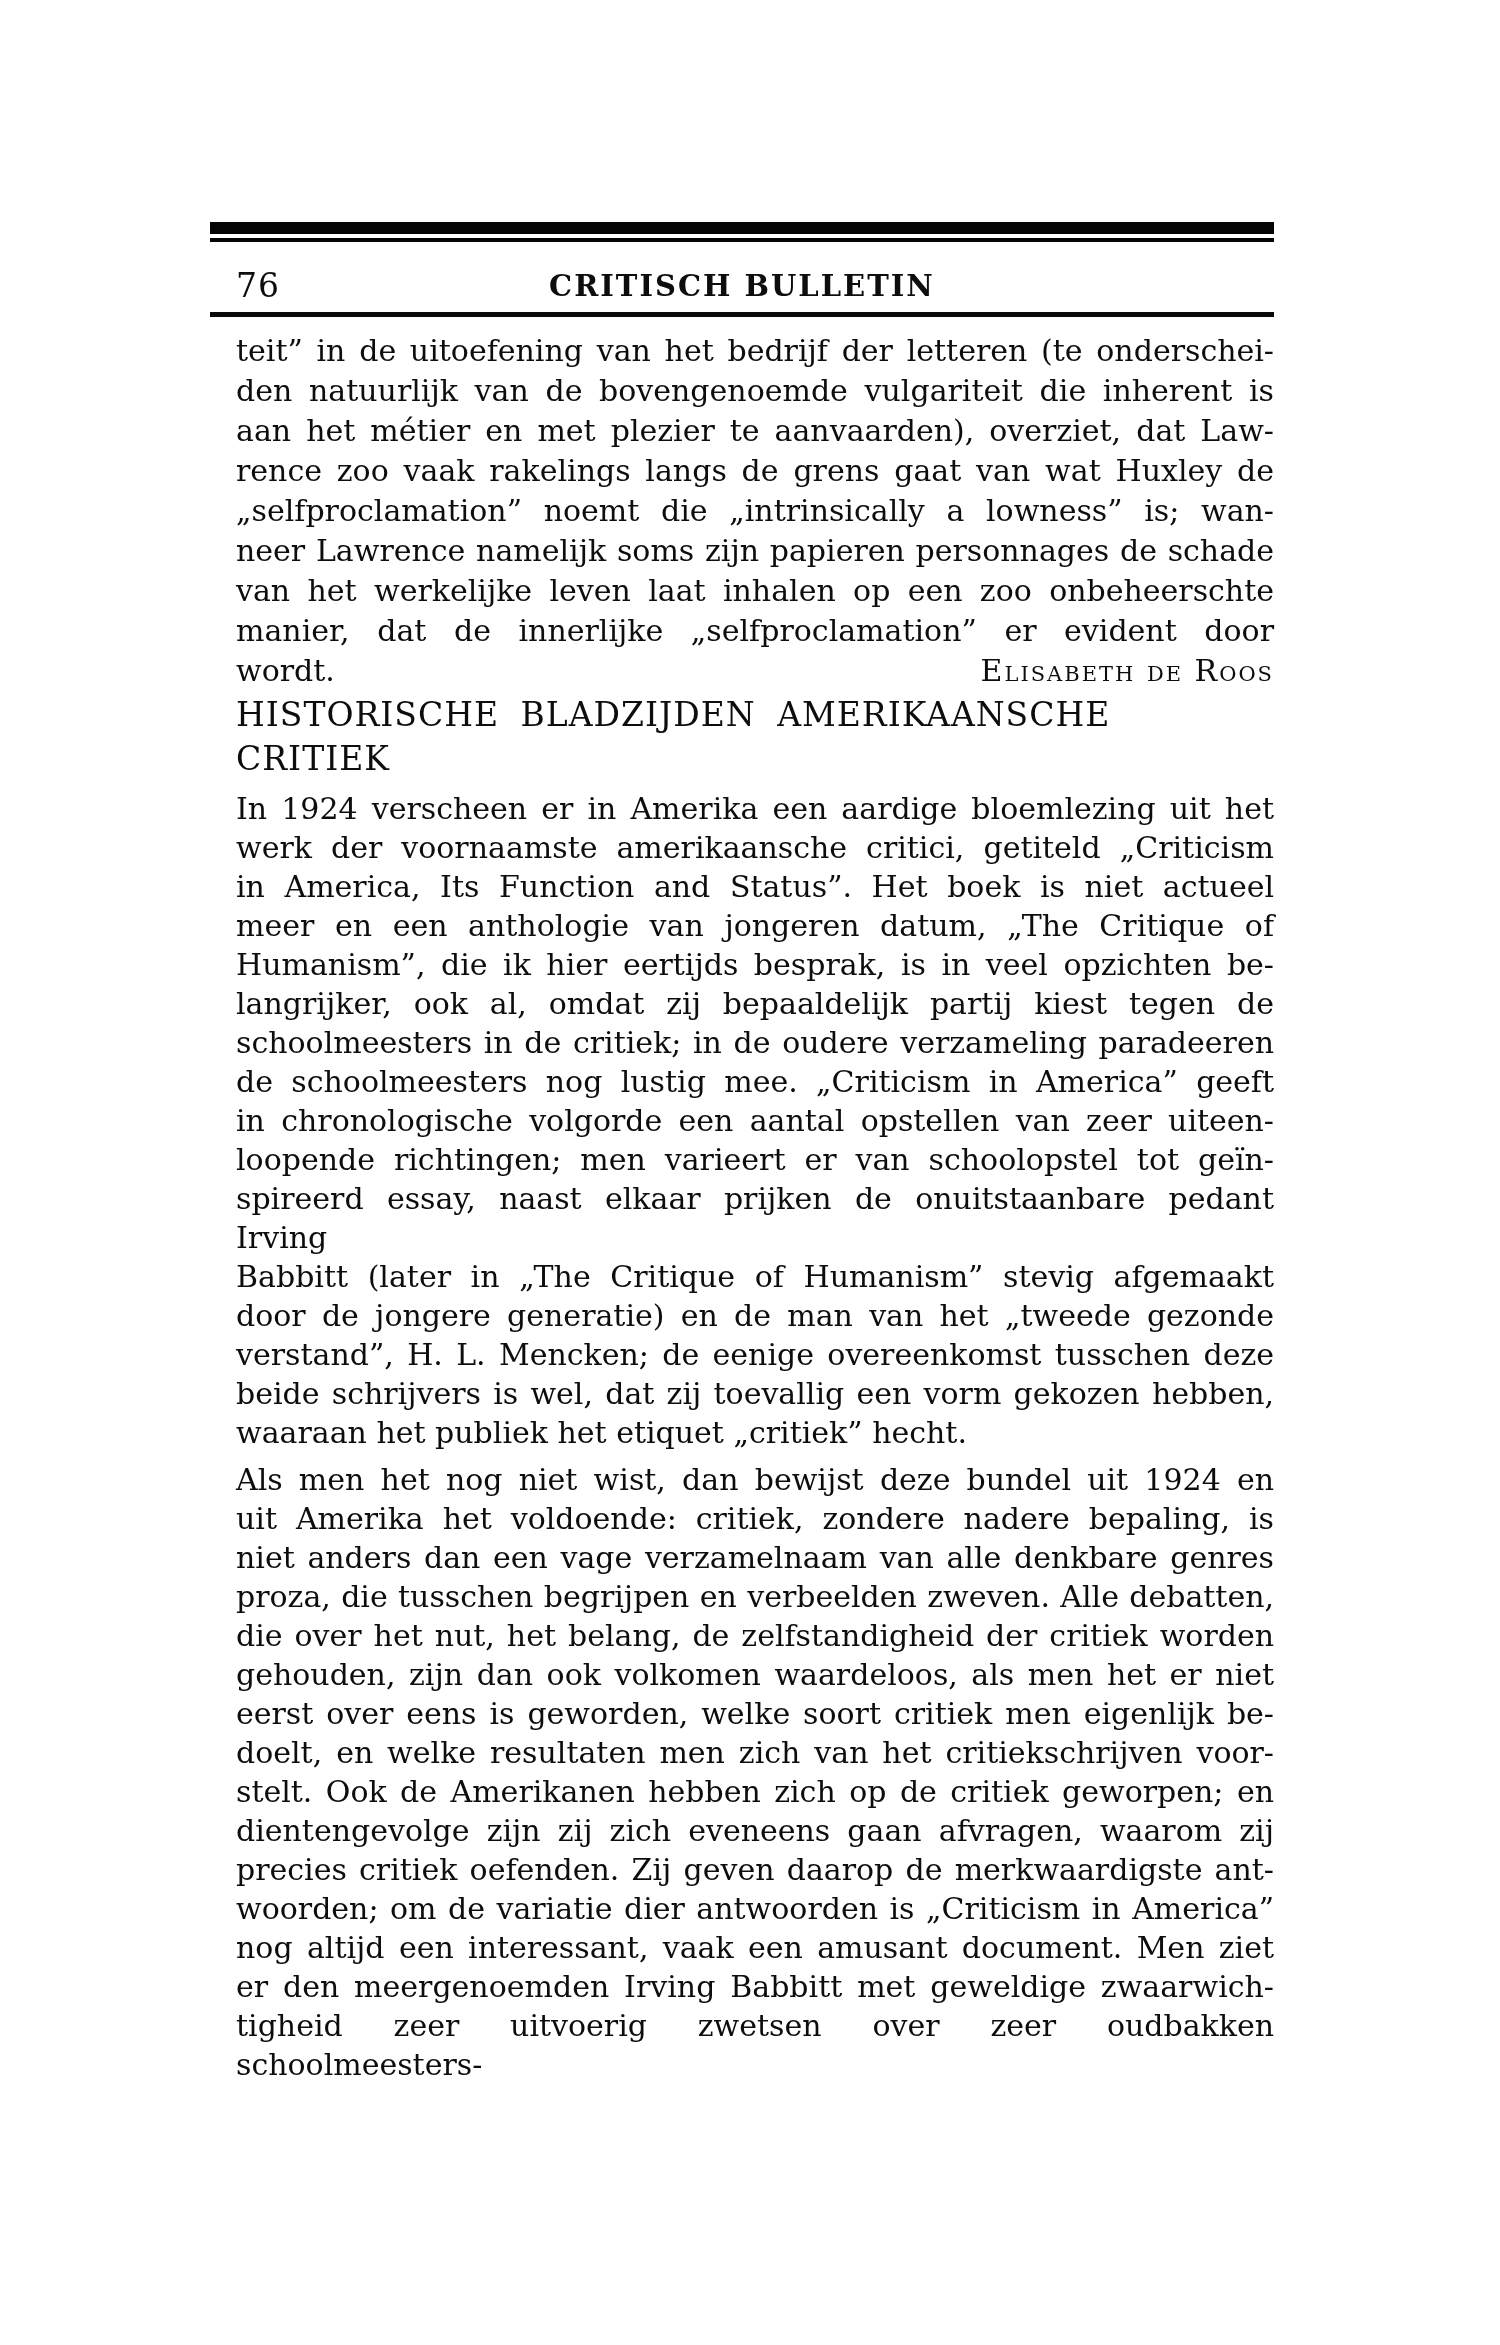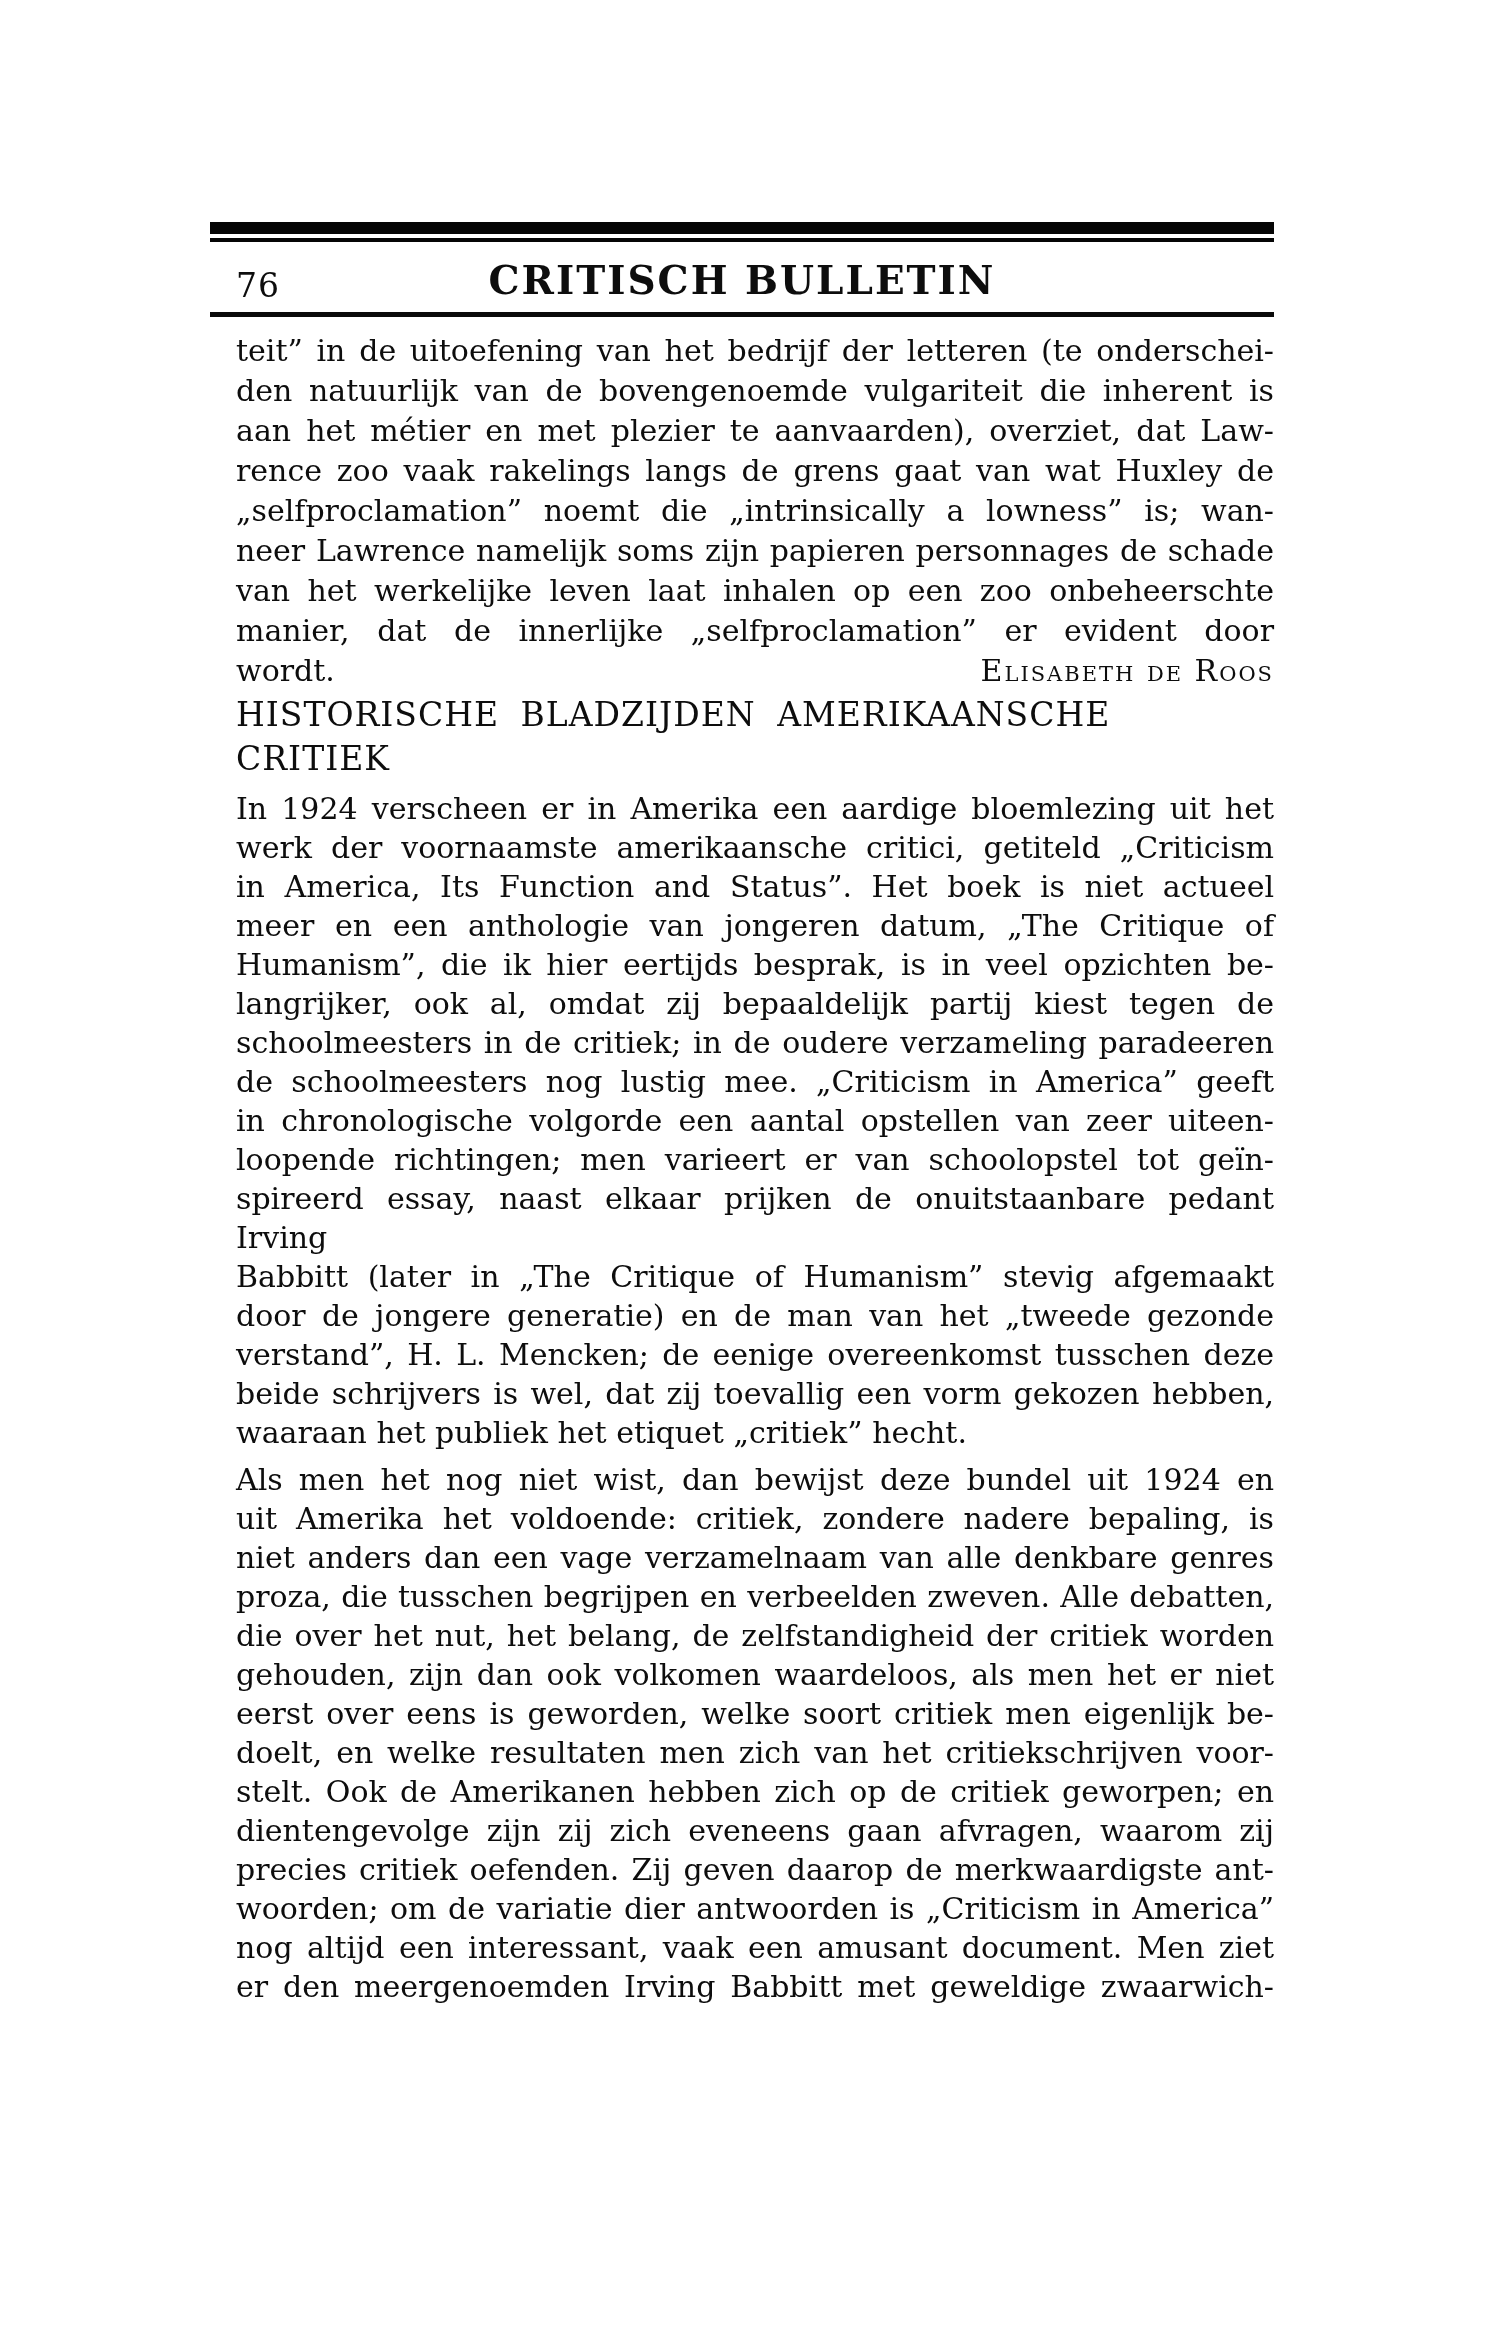--- a/index.html
+++ b/index.html
@@ -46,21 +46,21 @@
     bottom: 7px;
     font-size: 33px;
     letter-spacing: 1px;
   }
   .journal-title {
     position: absolute;
     left: 0;
     right: 0;
     bottom: 9px;
     text-align: center;
-    font-size: 39px;
+    font-size: 29px;
     font-weight: bold;
     letter-spacing: 2px;
   }
   
   .text-block {
     position: absolute;
     left: 236px;
     top: 331px;
     width: 1038px;
     font-size: 30px;
@@ -163,17 +163,18 @@
           <div class="tline">die over het nut, het belang, de zelfstandigheid der critiek worden</div>
           <div class="tline">gehouden, zijn dan ook volkomen waardeloos, als men het er niet</div>
           <div class="tline">eerst over eens is geworden, welke soort critiek men eigenlijk be-</div>
           <div class="tline">doelt, en welke resultaten men zich van het critiekschrijven voor-</div>
           <div class="tline">stelt. Ook de Amerikanen hebben zich op de critiek geworpen; en</div>
           <div class="tline">dientengevolge zijn zij zich eveneens gaan afvragen, waarom zij</div>
           <div class="tline">precies critiek oefenden. Zij geven daarop de merkwaardigste ant-</div>
           <div class="tline">woorden; om de variatie dier antwoorden is „Criticism in America”</div>
           <div class="tline">nog altijd een interessant, vaak een amusant document. Men ziet</div>
           <div class="tline">er den meergenoemden Irving Babbitt met geweldige zwaarwich-</div>
+          <div class="tline">tigheid zeer uitvoerig zwetsen over zeer oudbakken schoolmeesters-</div>
         </div>
     </section>
 
   </main>
 </div>
 
 </body></html>

